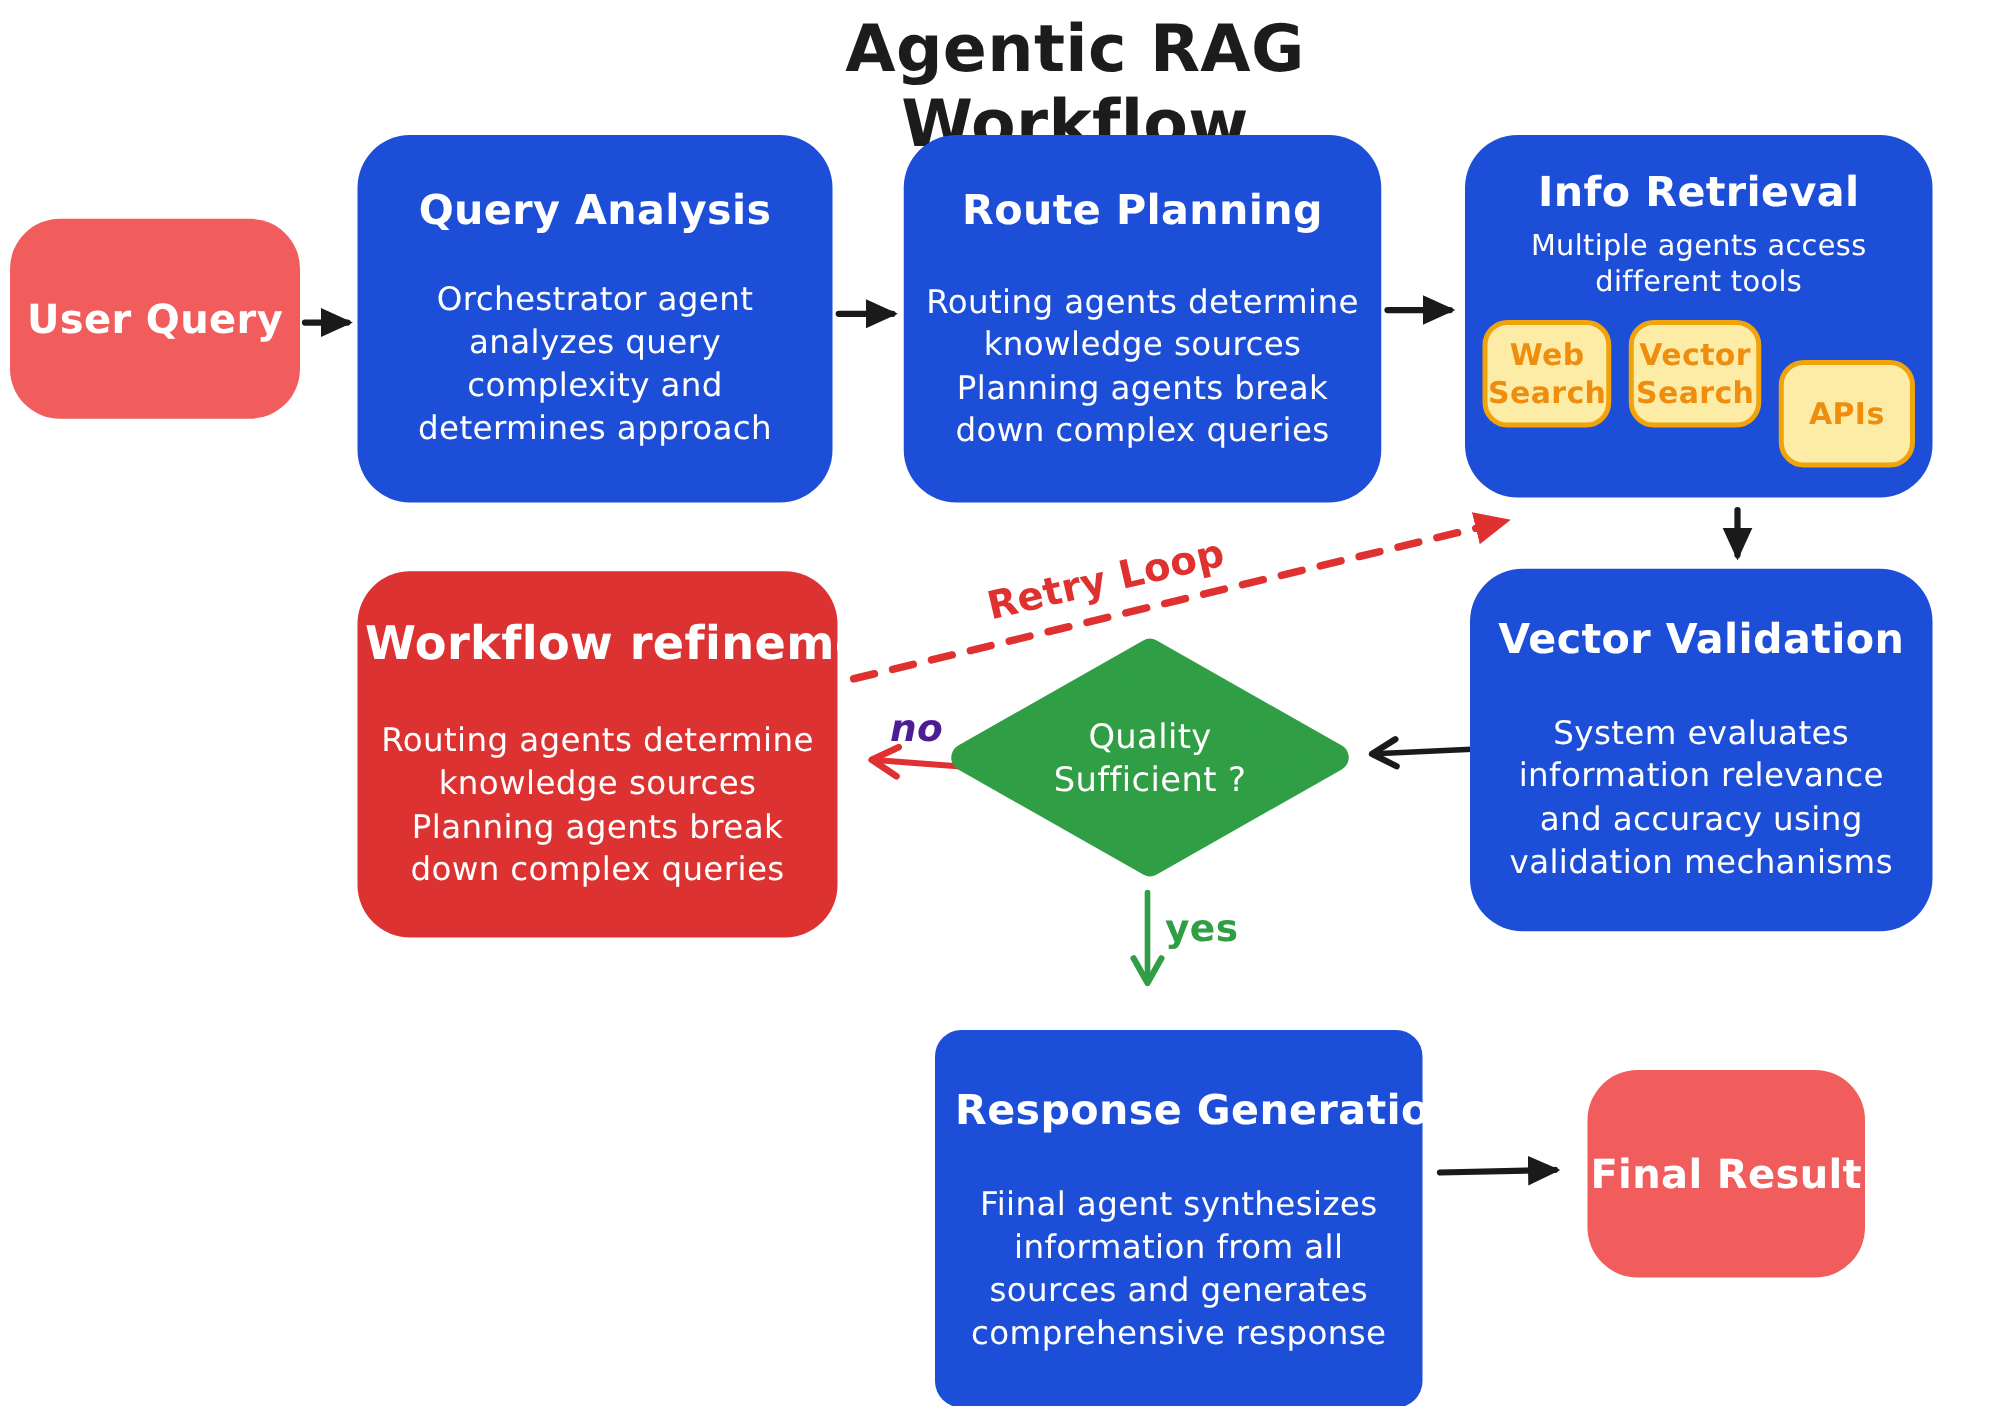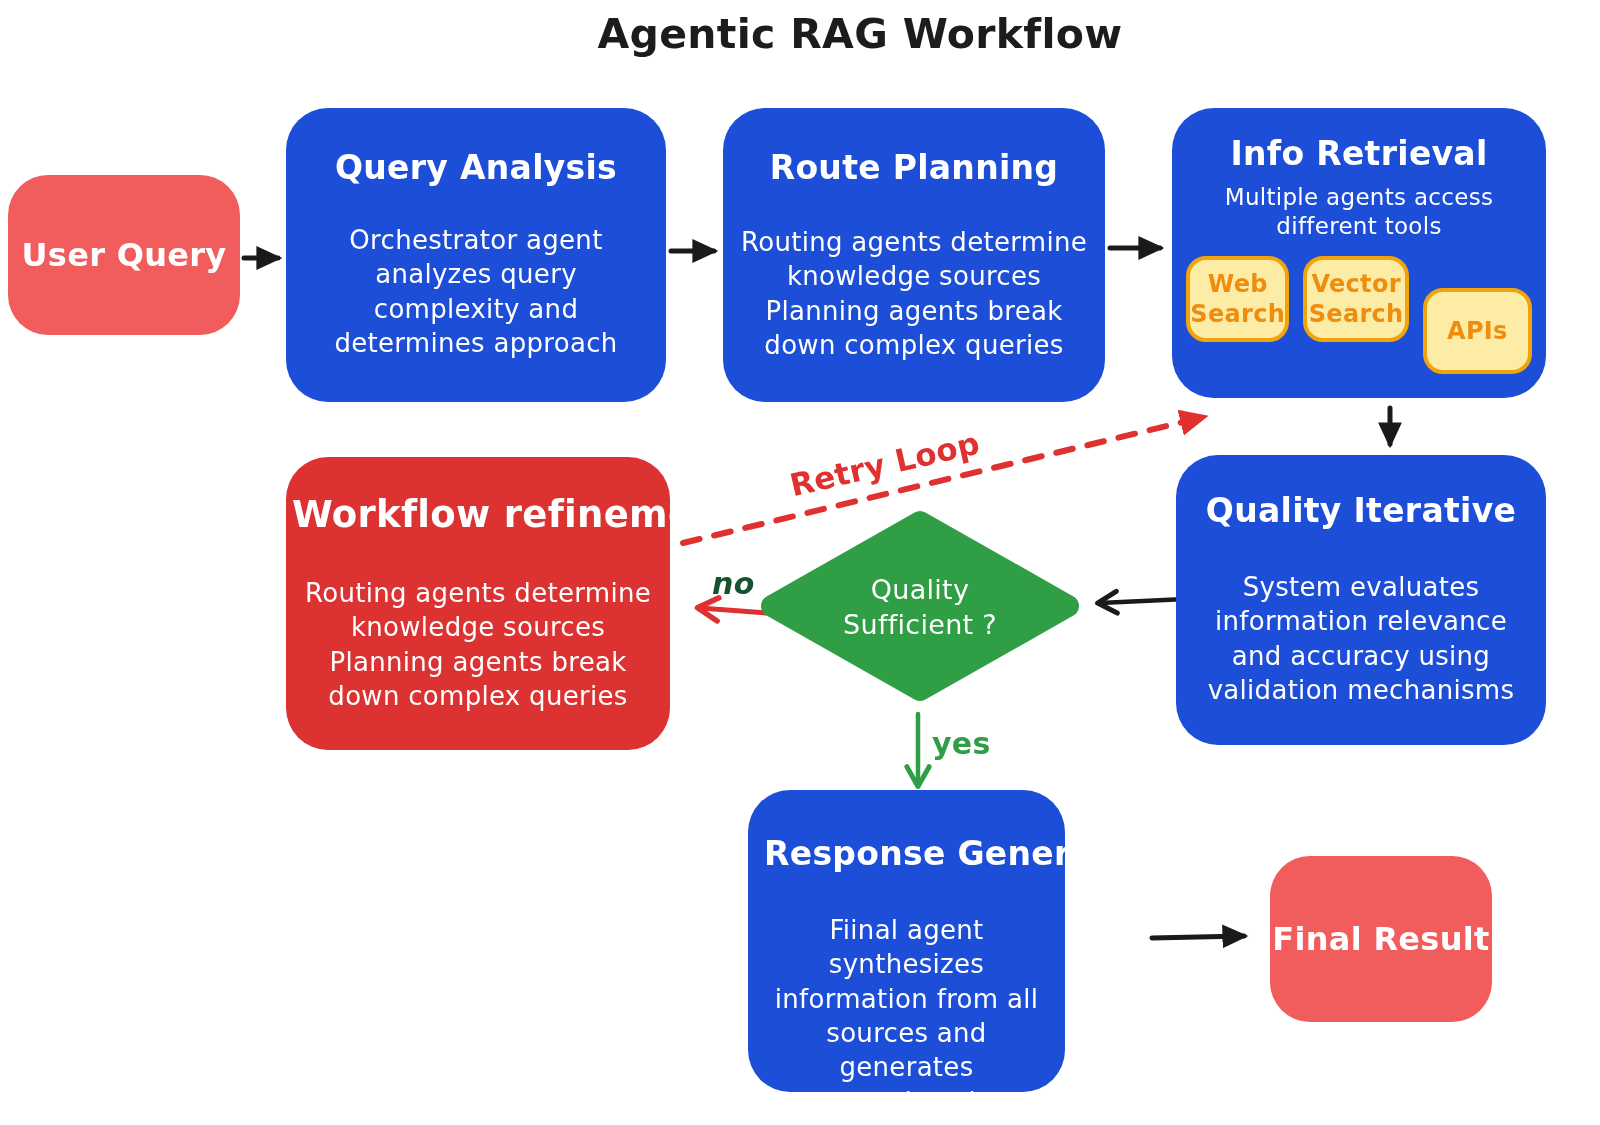--- a/index.html
+++ b/index.html
@@ -2,21 +2,21 @@
 <html><head>
 <meta charset="utf-8">
 <style>
   html,body{margin:0;padding:0;background:#ffffff;}
   .canvas{
     position:relative;width:1600px;height:1125px;background:#ffffff;overflow:hidden;
     font-family:"DejaVu Sans", sans-serif;letter-spacing:.3px;
   }
   .diagram-title{
     position:absolute;left:560px;top:10px;width:600px;text-align:center;
-    font-size:41px;font-weight:bold;color:#1c1c1c;
+    font-size:52px;font-weight:bold;color:#1c1c1c;
   }
   .node{position:absolute;box-sizing:border-box;color:#ffffff;text-align:center;}
   .rounded{border-radius:42px;}
   .blue{background:#1d4ed8;}
   .coral{background:#f15c5c;text-align:center;}
   .deepred{background:#dc3232;}
   .node .node-title{font-size:33px;font-weight:bold;white-space:nowrap;}
   .node .node-body{font-size:26px;line-height:1.32;font-weight:500;}
   
   .user-query{left:8px;top:175px;width:232px;height:160px;display:flex;align-items:center;justify-content:center;border-radius:40px;}
@@ -42,28 +42,28 @@
   .quality-validation .node-body{margin-top:40px;}
   .iterative-refinement{left:286px;top:457px;width:384px;height:293px;padding:36px 6px 0 6px;}
   .iterative-refinement .node-title{font-size:37px;}
   .iterative-refinement .node-body{margin-top:40px;}
   
   .decision-label{
     position:absolute;left:820px;top:572px;width:200px;text-align:center;color:#ffffff;
     font-size:27px;font-weight:500;line-height:1.3;
   }
   
-  .response-generation{left:748px;top:790px;width:317px;height:302px;padding:44px 16px 0 16px;}
+  .response-generation{left:748px;top:824px;width:390px;height:302px;padding:44px 16px 0 16px;border-radius:21px;}
   .response-generation .node-body{margin-top:40px;}
   .final-result{left:1270px;top:856px;width:222px;height:166px;display:flex;align-items:center;justify-content:center;border-radius:40px;}
   .final-result .node-title{font-size:32px;}
   
   .edge-label{position:absolute;font-weight:bold;}
   .retry-loop-label{left:788px;top:446px;color:#e03131;font-size:31px;transform:rotate(-13deg);}
-  .no-label{left:712px;top:566px;color:#14532d;font-size:30px;font-style:italic;}
+  .no-label{left:712px;top:566px;color:#4c1d95;font-size:30px;font-style:italic;}
   .yes-label{left:932px;top:726px;color:#2f9e44;font-size:30px;}
   svg.wires{position:absolute;left:0;top:0;width:1600px;height:1125px;pointer-events:none;}
 </style>
 </head>
 <body>
 
 <div class="canvas">
 
   <svg class="wires">
     <defs>
@@ -125,21 +125,21 @@
     <div class="node-title">Info Retrieval</div>
     <div class="node-sub">Multiple agents access different tools</div>
     <div class="tool-row">
       <div class="tool tool-web">Web Search</div>
       <div class="tool tool-vector">Vector Search</div>
       <div class="tool tool-apis">APIs</div>
     </div>
   </div>
 
   <div class="node blue rounded quality-validation">
-    <div class="node-title">Quality Iterative</div>
+    <div class="node-title">Vector Validation</div>
     <div class="node-body">System evaluates information relevance and accuracy using validation mechanisms</div>
   </div>
 
   <div class="node deepred rounded iterative-refinement">
     <div class="node-title">Workflow refinement</div>
     <div class="node-body">Routing agents determine knowledge sources Planning agents break down complex queries</div>
   </div>
 
   <div class="decision-label">Quality Sufficient ?</div>
 

